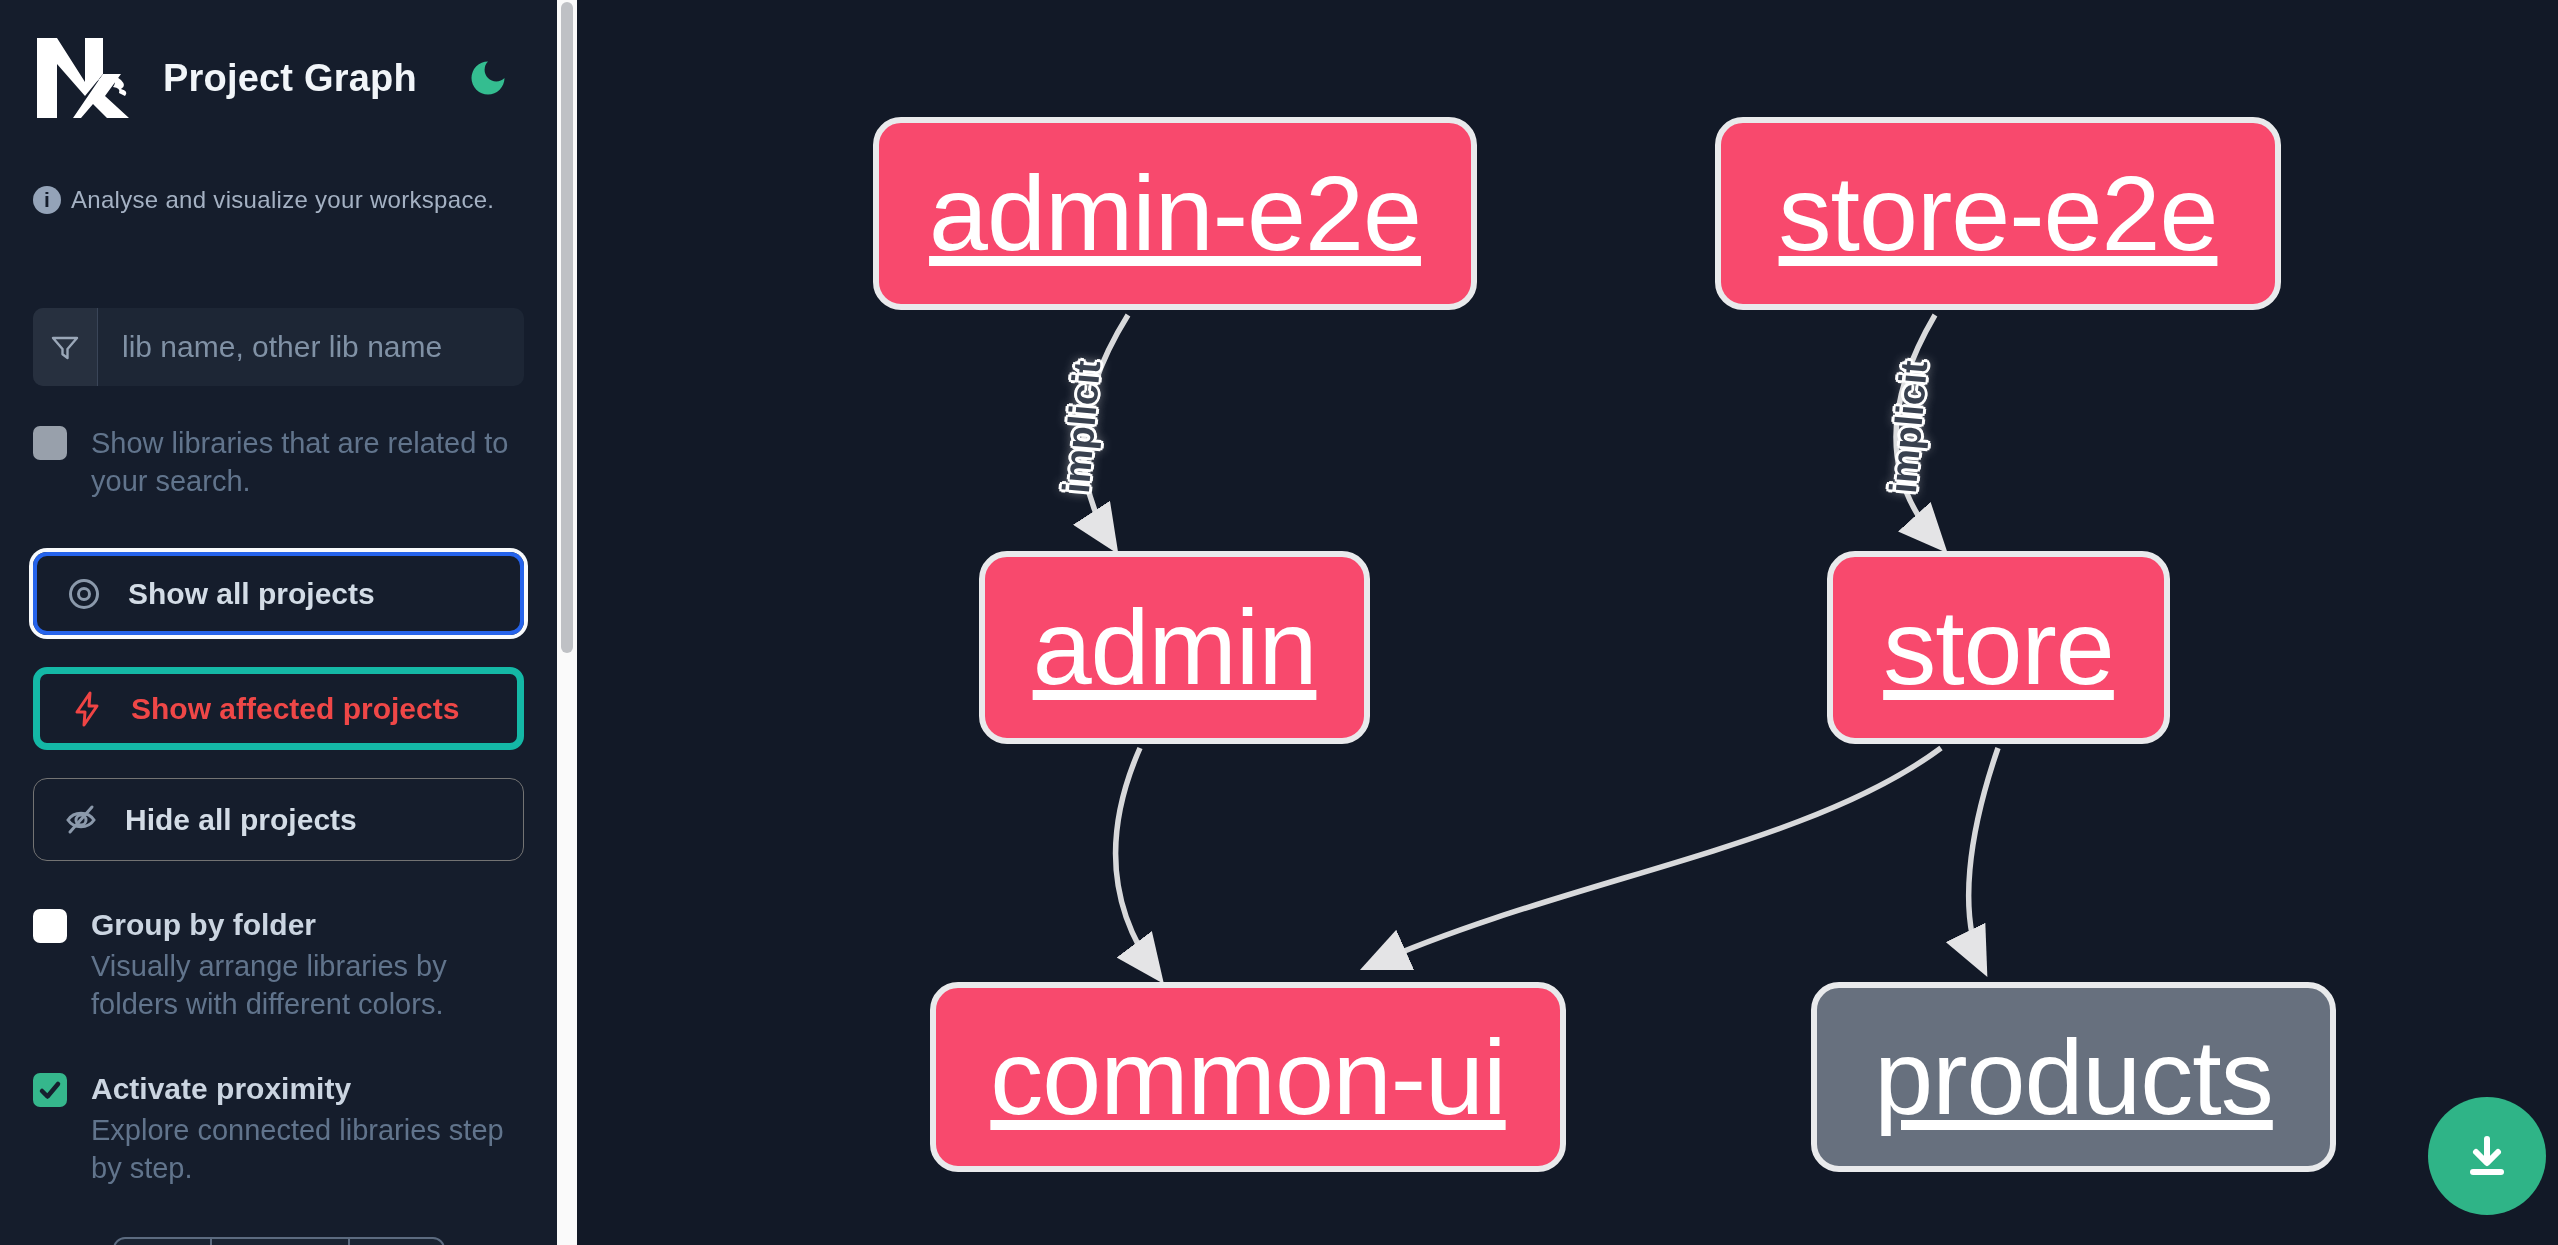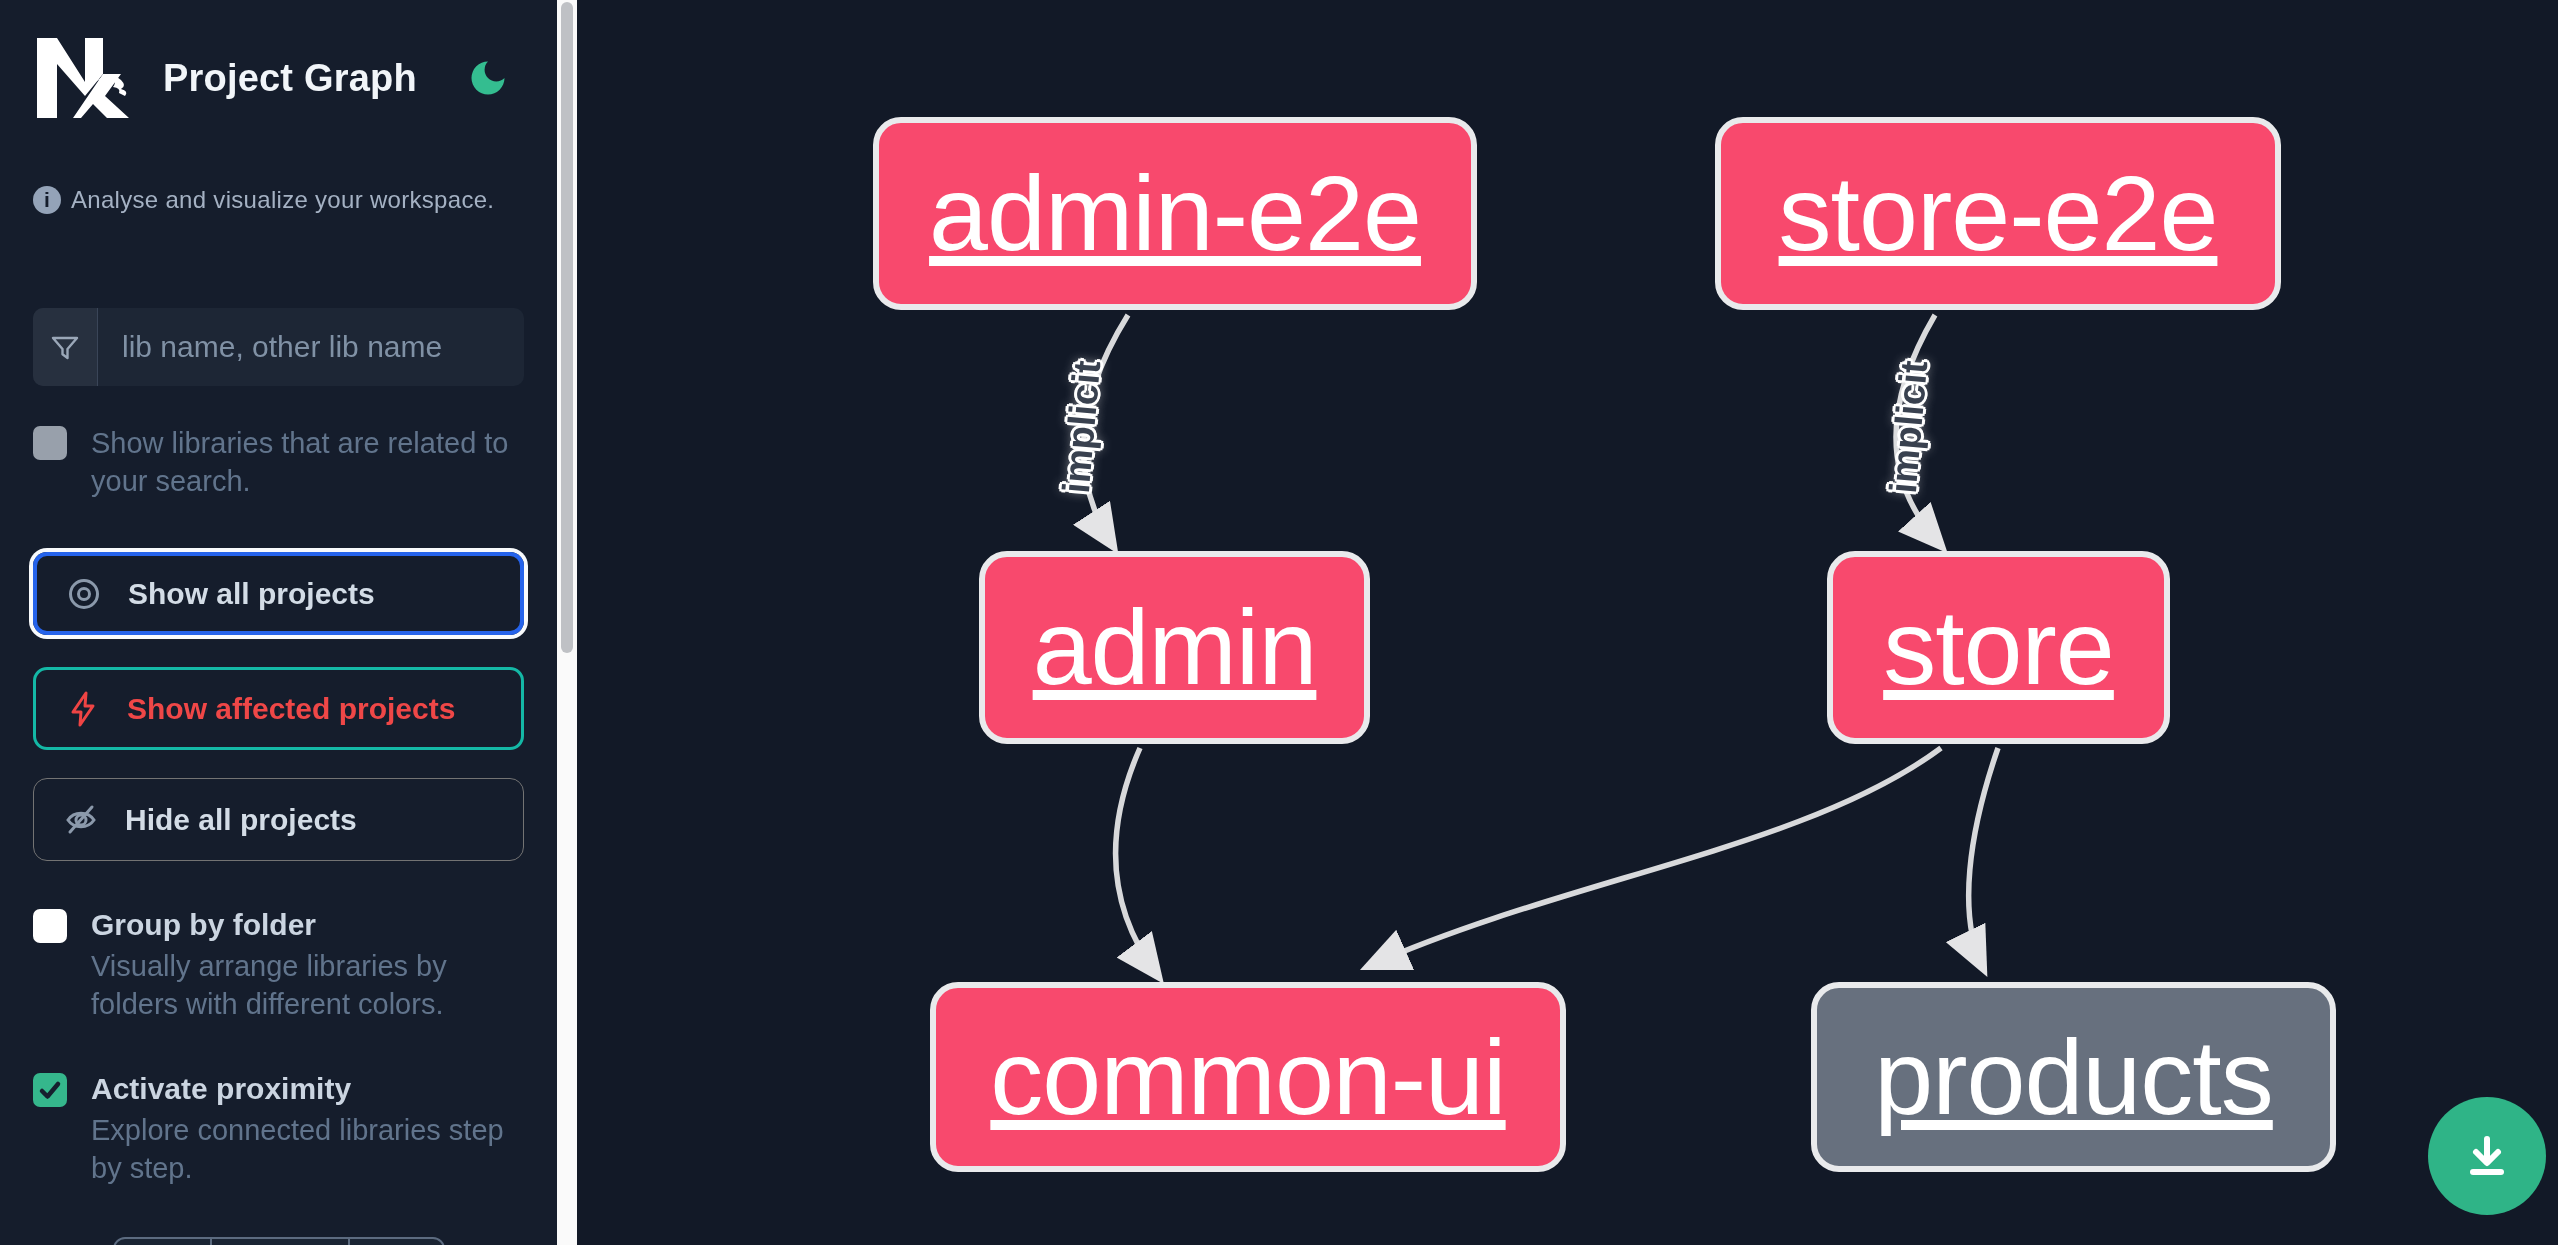--- a/index.html
+++ b/index.html
@@ -33,21 +33,21 @@
   .cbox.green{background:#35b78c;display:flex;align-items:center;justify-content:center;}
   .toggle .tl{font-size:30px;font-weight:700;color:#cbd5e1;line-height:40px;}
   .toggle .td{font-size:29px;color:#61748c;line-height:38px;max-width:450px;margin-top:2px;}
 
   .actions{margin:0 33px;}
   .abtn{display:flex;align-items:center;height:83px;border-radius:14px;padding:0 0 0 27px;
         background:transparent;cursor:pointer;box-sizing:border-box;}
   .abtn .ic{width:40px;height:40px;margin-right:24px;flex:0 0 auto;}
   .abtn .lbl{font-size:30px;font-weight:600;color:#d3dce6;}
   .abtn.focused{border:4px solid #2563eb;box-shadow:0 0 0 4px #f8fafc;}
-  .abtn.danger{border:3px solid #14b8a6;}
+  .abtn.danger{border:7px solid #14b8a6;}
   .abtn.danger .lbl{color:#ef4747;}
   .abtn.plain{border:1px solid #737373;}
 
   .stepper{position:absolute;left:113px;top:1237px;width:332px;height:30px;
            border:2px solid #5c6b80;border-radius:12px;background:#1a2433;box-sizing:border-box;}
   .stepper .sep{position:absolute;top:0;bottom:0;width:2px;background:#5c6b80;}
 
   
   .vscroll{position:absolute;left:557px;top:0;width:20px;height:100%;background:#fafafa;}
   .vscroll .thumb{position:absolute;left:4px;top:2px;width:12px;height:651px;background:#bfc1c5;border-radius:6px;}

